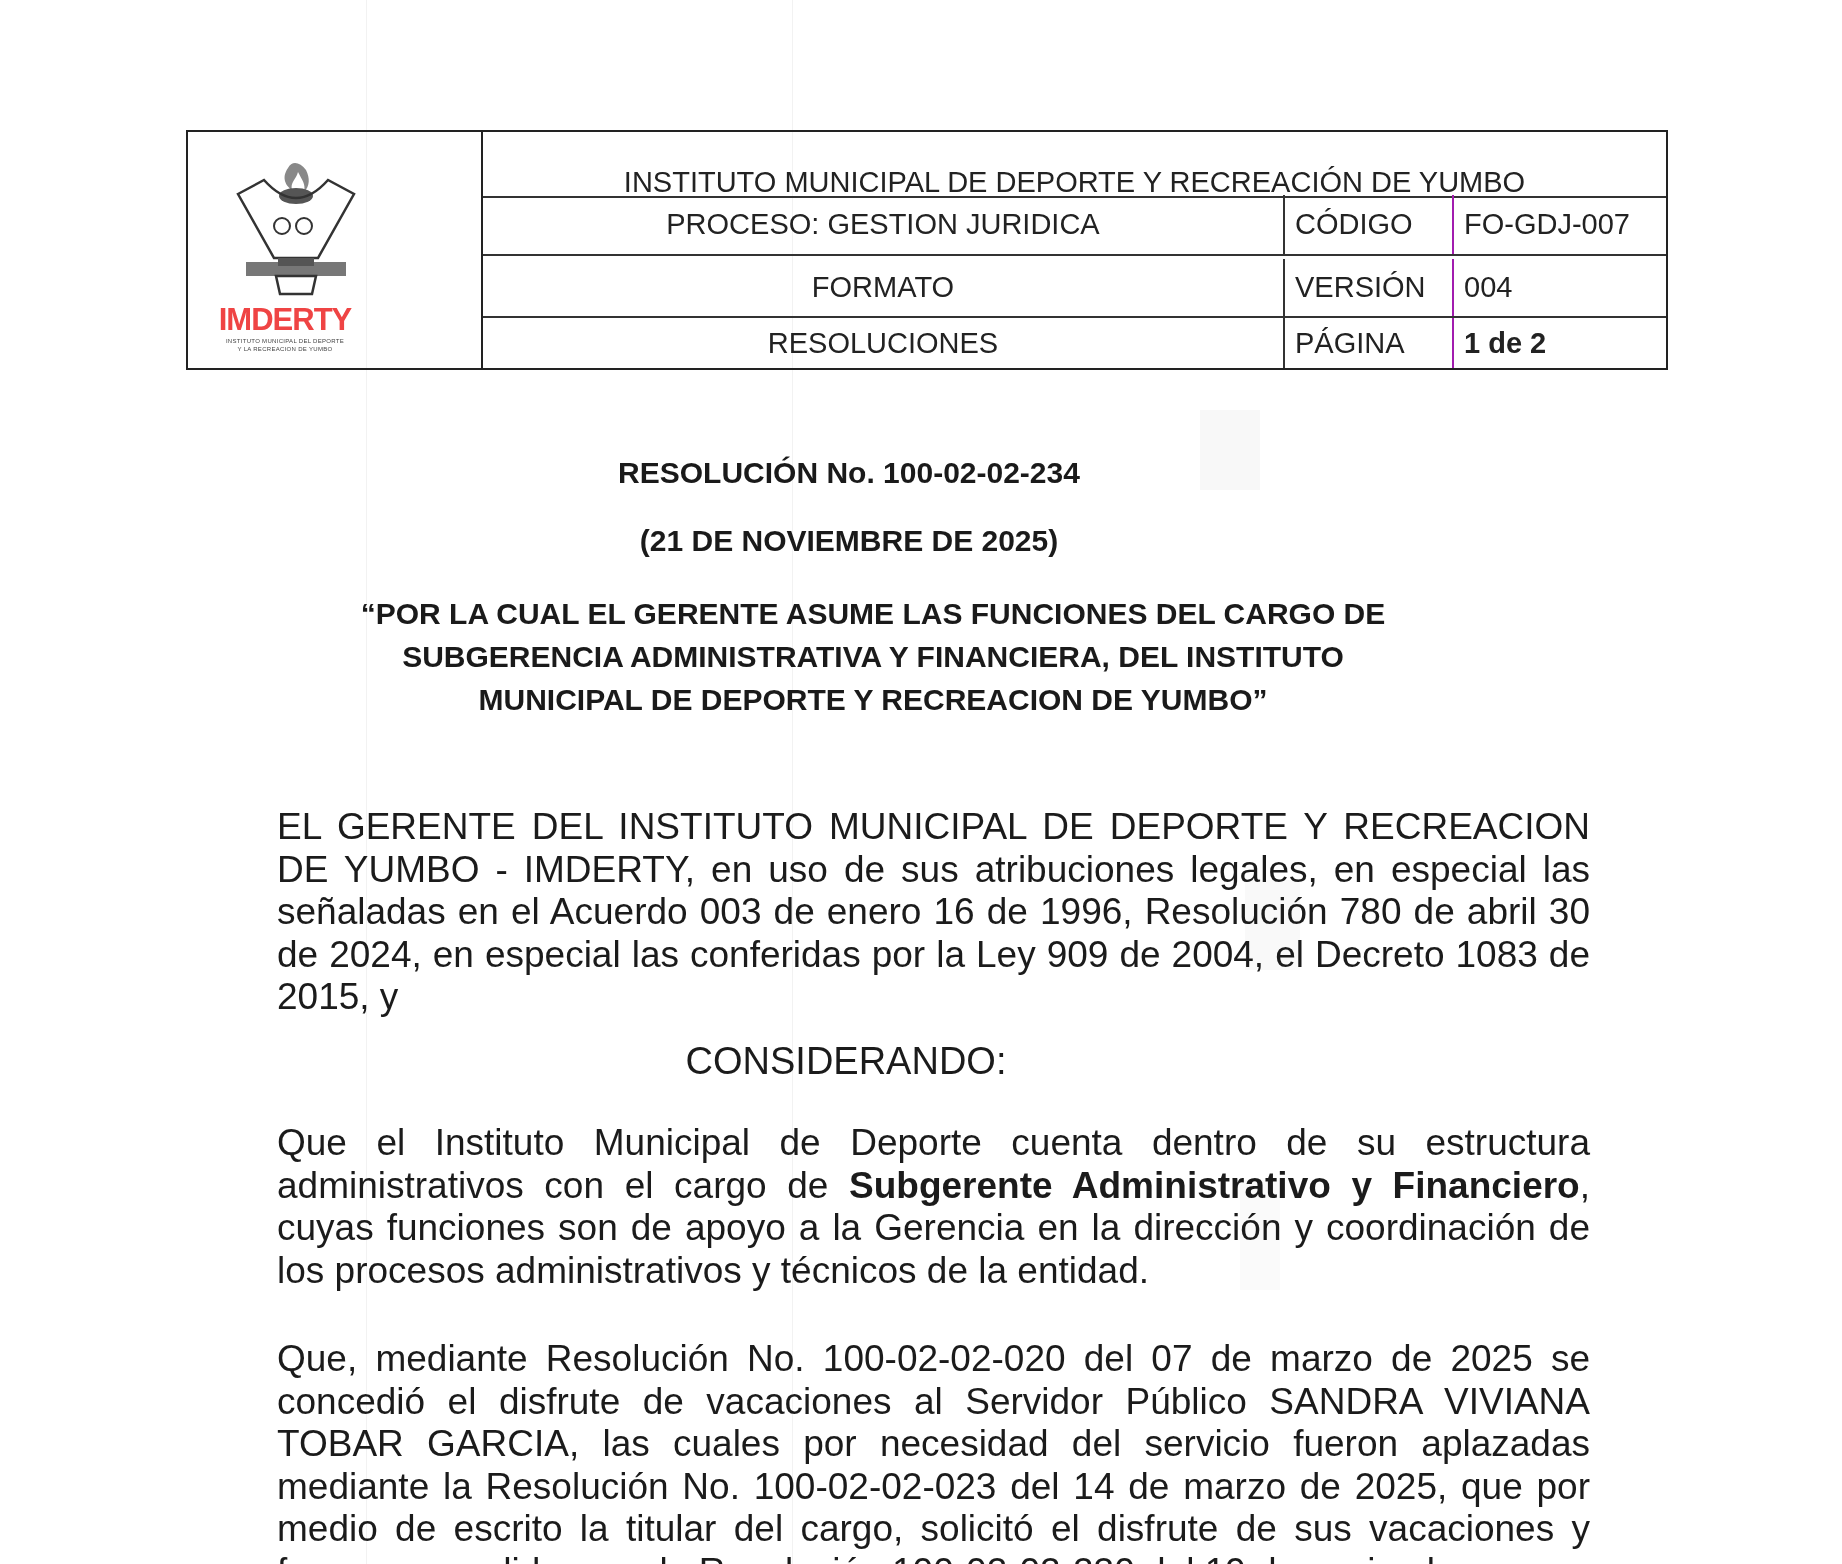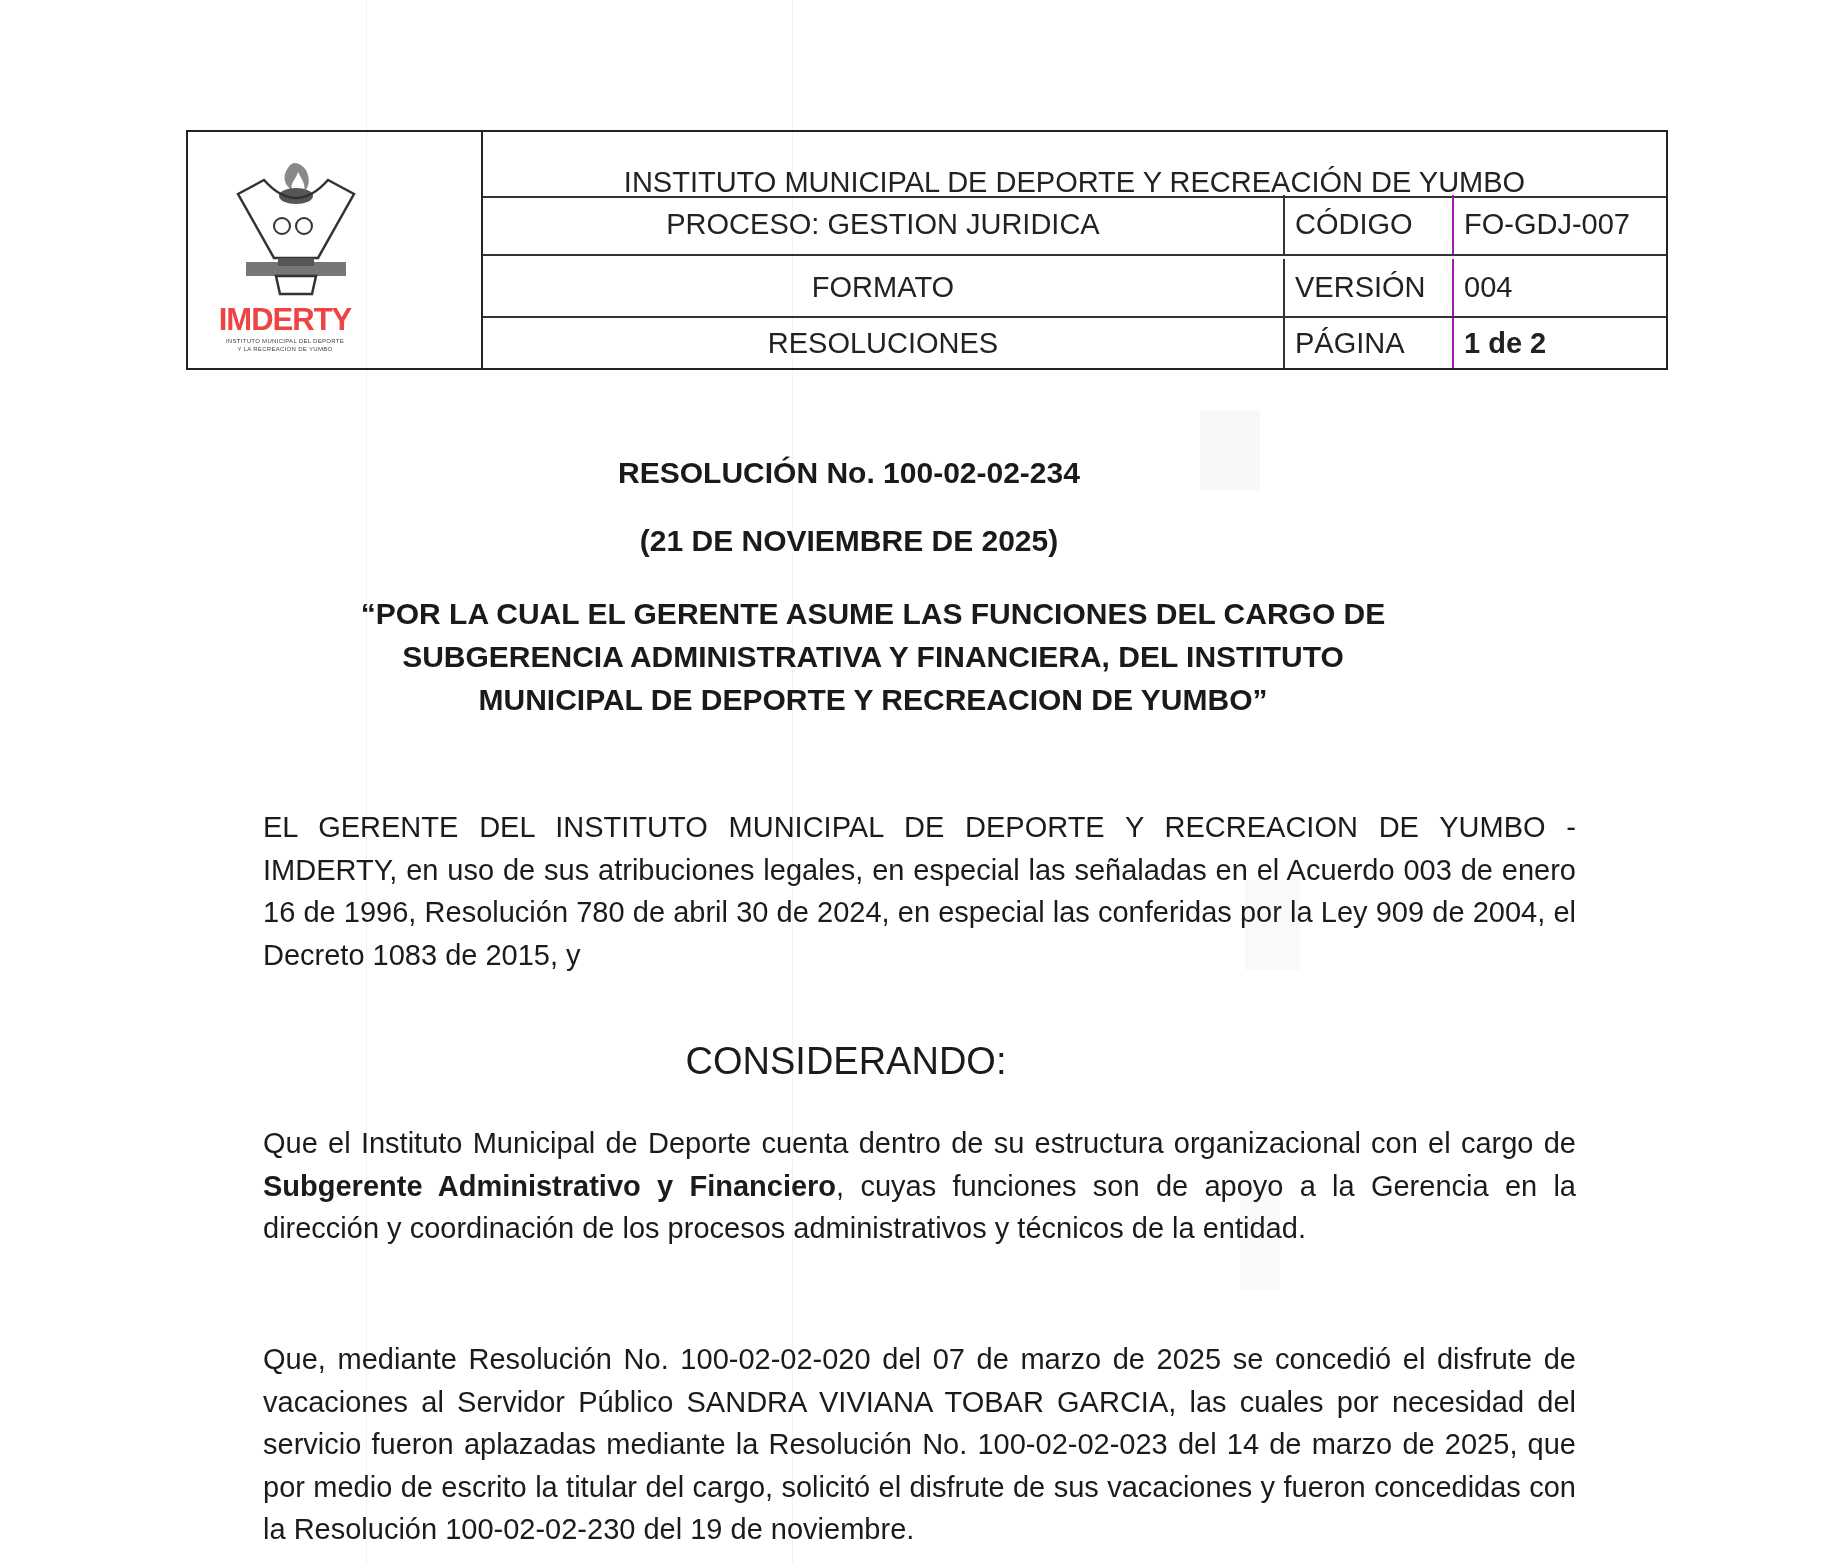--- a/index.html
+++ b/index.html
@@ -48,22 +48,22 @@
   .center-line {
     position: absolute; left: 0; width: 1842px; text-align: center;
     font-weight: bold; font-size: 30px; color: #1a1a1a;
   }
   .res-num { top: 456px; left: -72px; }
   .res-date { top: 524px; left: -72px; }
   .quote { top: 592px; left: -48px; line-height: 43px; font-size: 30px; }
 
   
   .para {
-    position: absolute; left: 263px; width: 1313px;
-    font-size: 29px; line-height: 42.5px; text-align: justify; color: #1b1b1b;
+    position: absolute; left: 277px; width: 1313px;
+    font-size: 37px; line-height: 42.5px; text-align: justify; color: #1b1b1b;
   }
   .preamble { top: 806px; }
   .considerando {
     position: absolute; top: 1040px; left: 0; width: 1842px; text-align: center;
     font-size: 38px; color: #1b1b1b; padding-left: 0; 
   }
   .considerando span { position: relative; left: -75px; }
   .p1 { top: 1122px; }
   .p2 { top: 1338px; }
   .bold { font-weight: bold; }
@@ -124,15 +124,15 @@
   <div>SUBGERENCIA ADMINISTRATIVA Y FINANCIERA, DEL INSTITUTO</div>
   <div>MUNICIPAL DE DEPORTE Y RECREACION DE YUMBO”</div>
 </div>
 
 <div class="para preamble">EL GERENTE DEL INSTITUTO MUNICIPAL DE DEPORTE Y  RECREACION DE YUMBO - IMDERTY, en uso de sus atribuciones legales, en especial las señaladas en el Acuerdo 003 de enero 16 de 1996, Resolución 780 de abril 30 de 2024, en especial las conferidas por la Ley 909 de 2004, el Decreto 1083 de 2015, y</div>
 
 <div class="considerando">
   <span>CONSIDERANDO:</span>
 </div>
 
-<div class="para p1"><span>Que el Instituto Municipal de Deporte cuenta dentro de su estructura organizacional con el cargo de </span><span class="bold">Subgerente Administrativo y Financiero</span><span>, cuyas funciones son de apoyo a la Gerencia en la dirección y coordinación de los procesos administrativos y técnicos de la entidad.</span></div>
+<div class="para p1"><span>Que el Instituto Municipal de Deporte cuenta dentro de su estructura administrativos con el cargo de </span><span class="bold">Subgerente Administrativo y Financiero</span><span>, cuyas funciones son de apoyo a la Gerencia en la dirección y coordinación de los procesos administrativos y técnicos de la entidad.</span></div>
 
 <div class="para p2">Que, mediante Resolución No. 100-02-02-020 del 07 de marzo de 2025 se concedió el disfrute de vacaciones al Servidor Público SANDRA  VIVIANA TOBAR GARCIA, las cuales por necesidad del servicio fueron aplazadas mediante la Resolución No. 100-02-02-023 del 14 de marzo de 2025, que por medio de escrito la titular del cargo, solicitó el disfrute de sus vacaciones y fueron concedidas con la Resolución 100-02-02-230 del 19 de noviembre.</div>
 
 </body></html>

